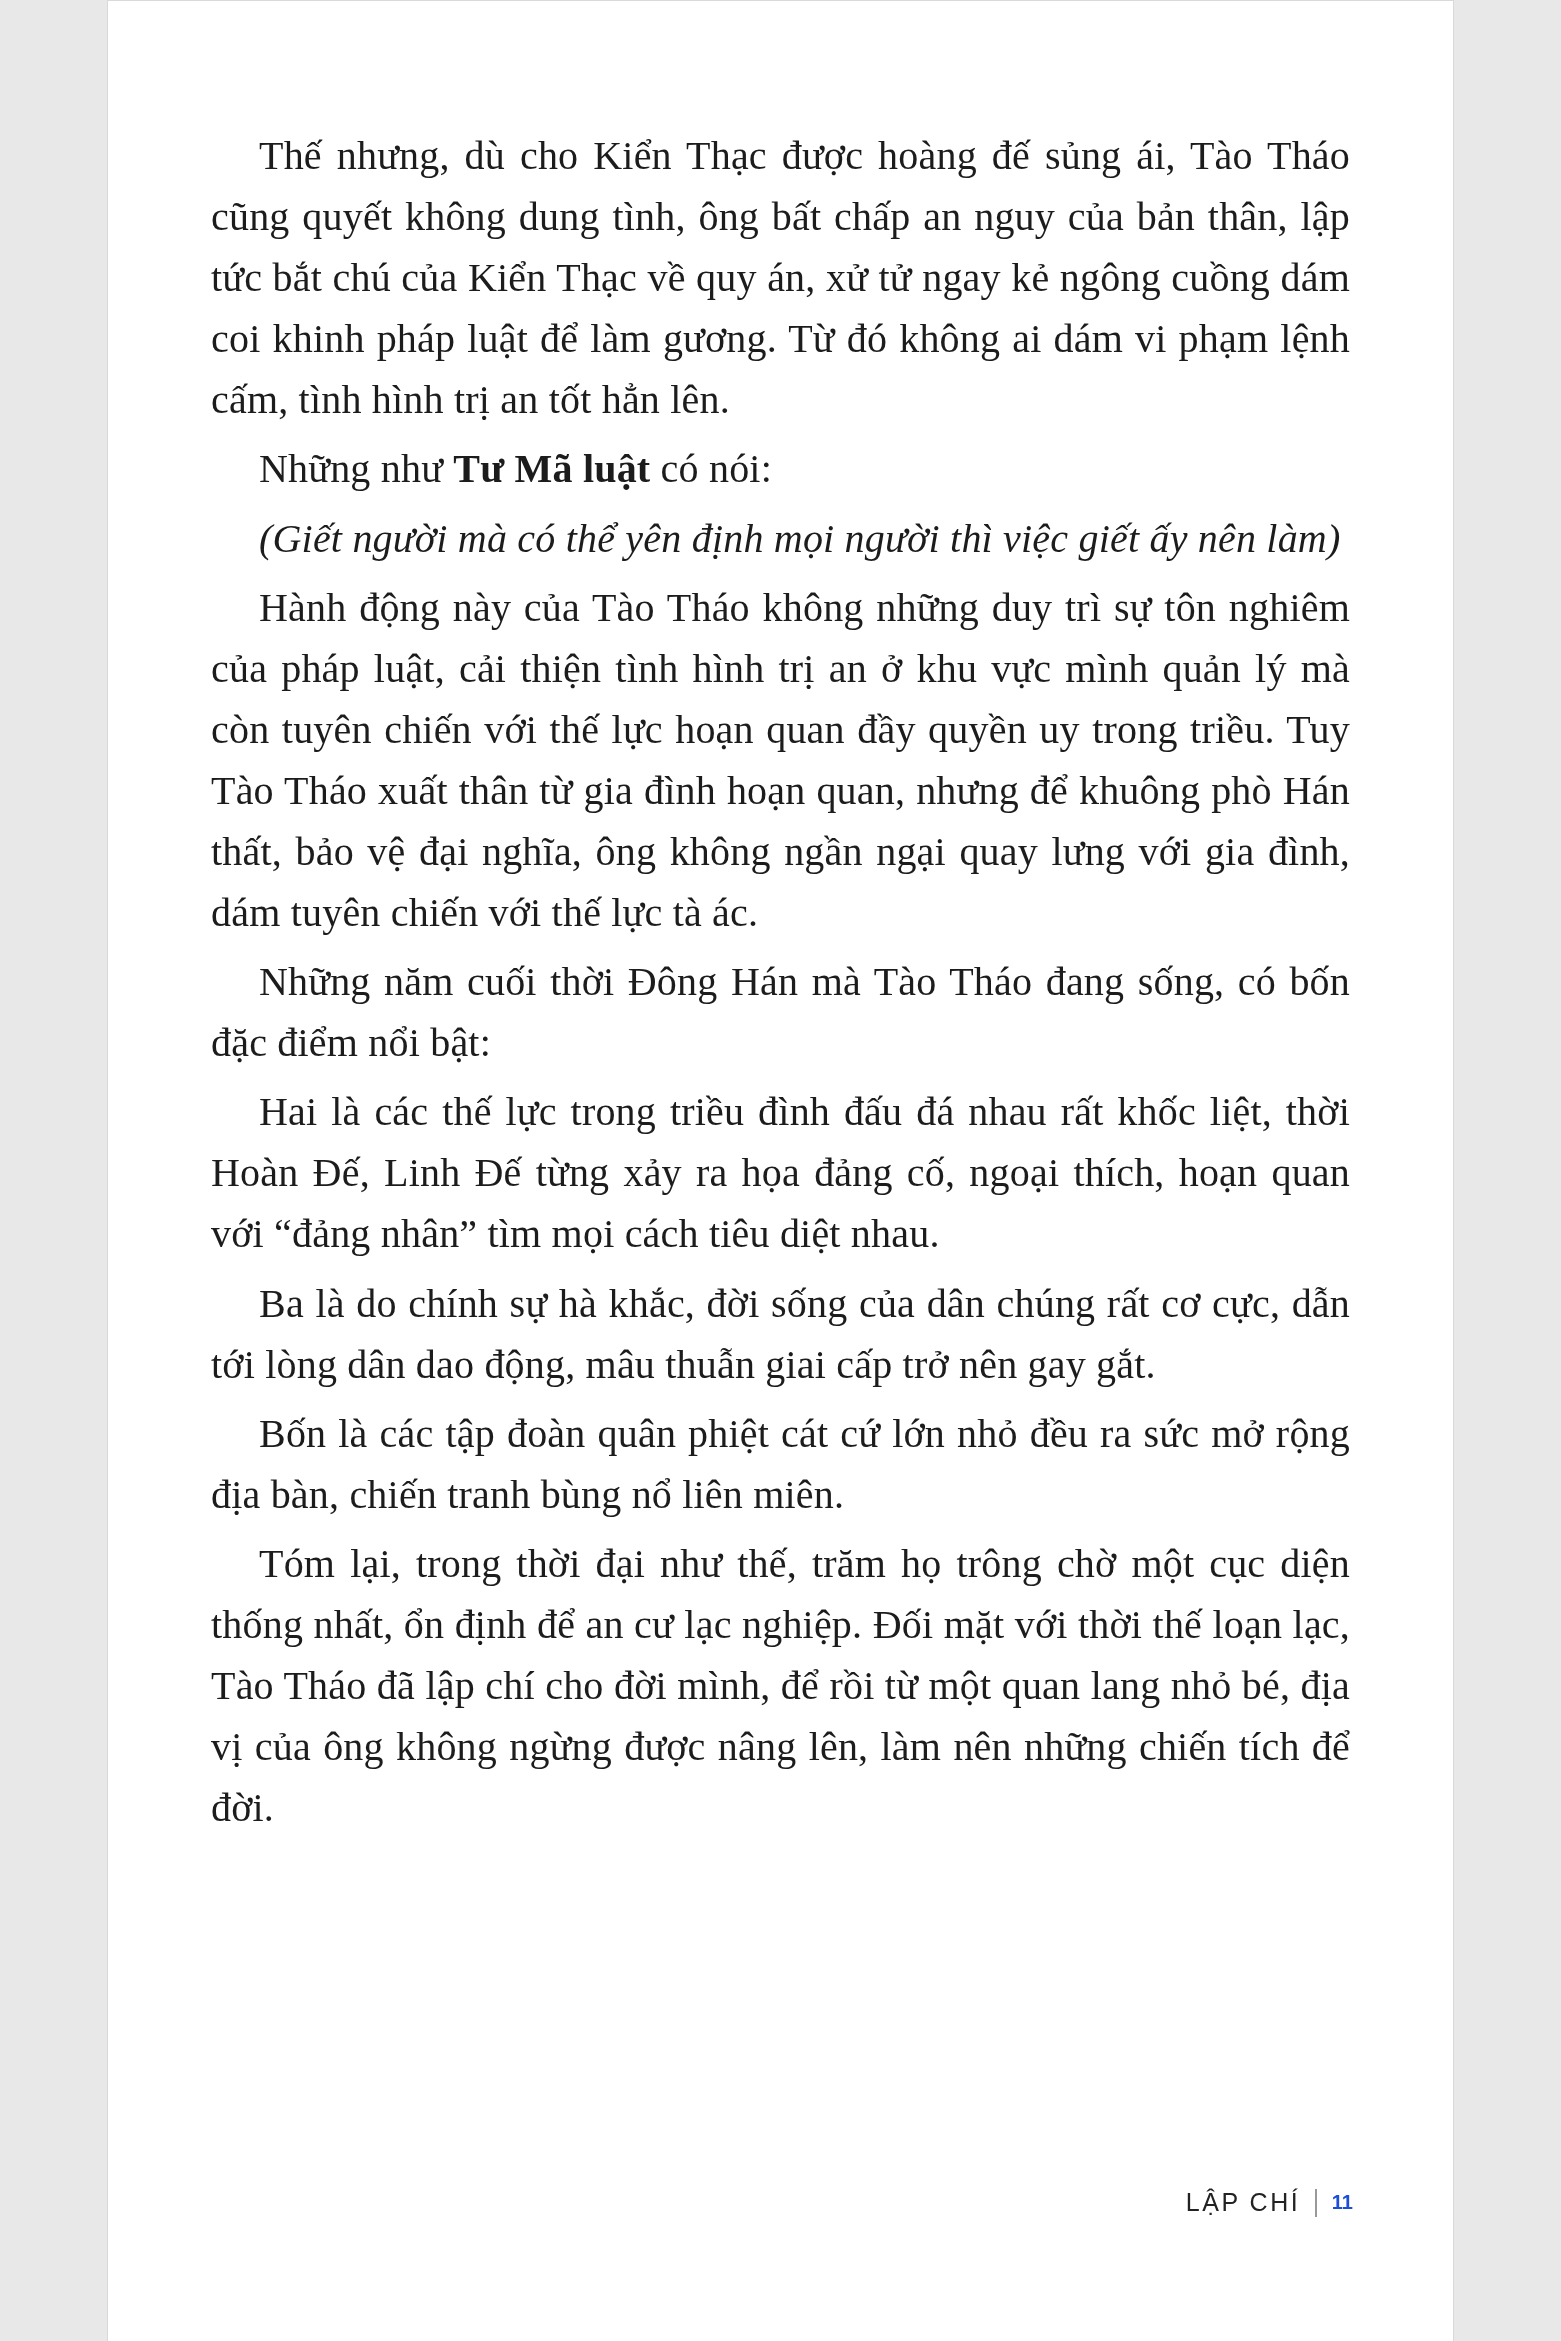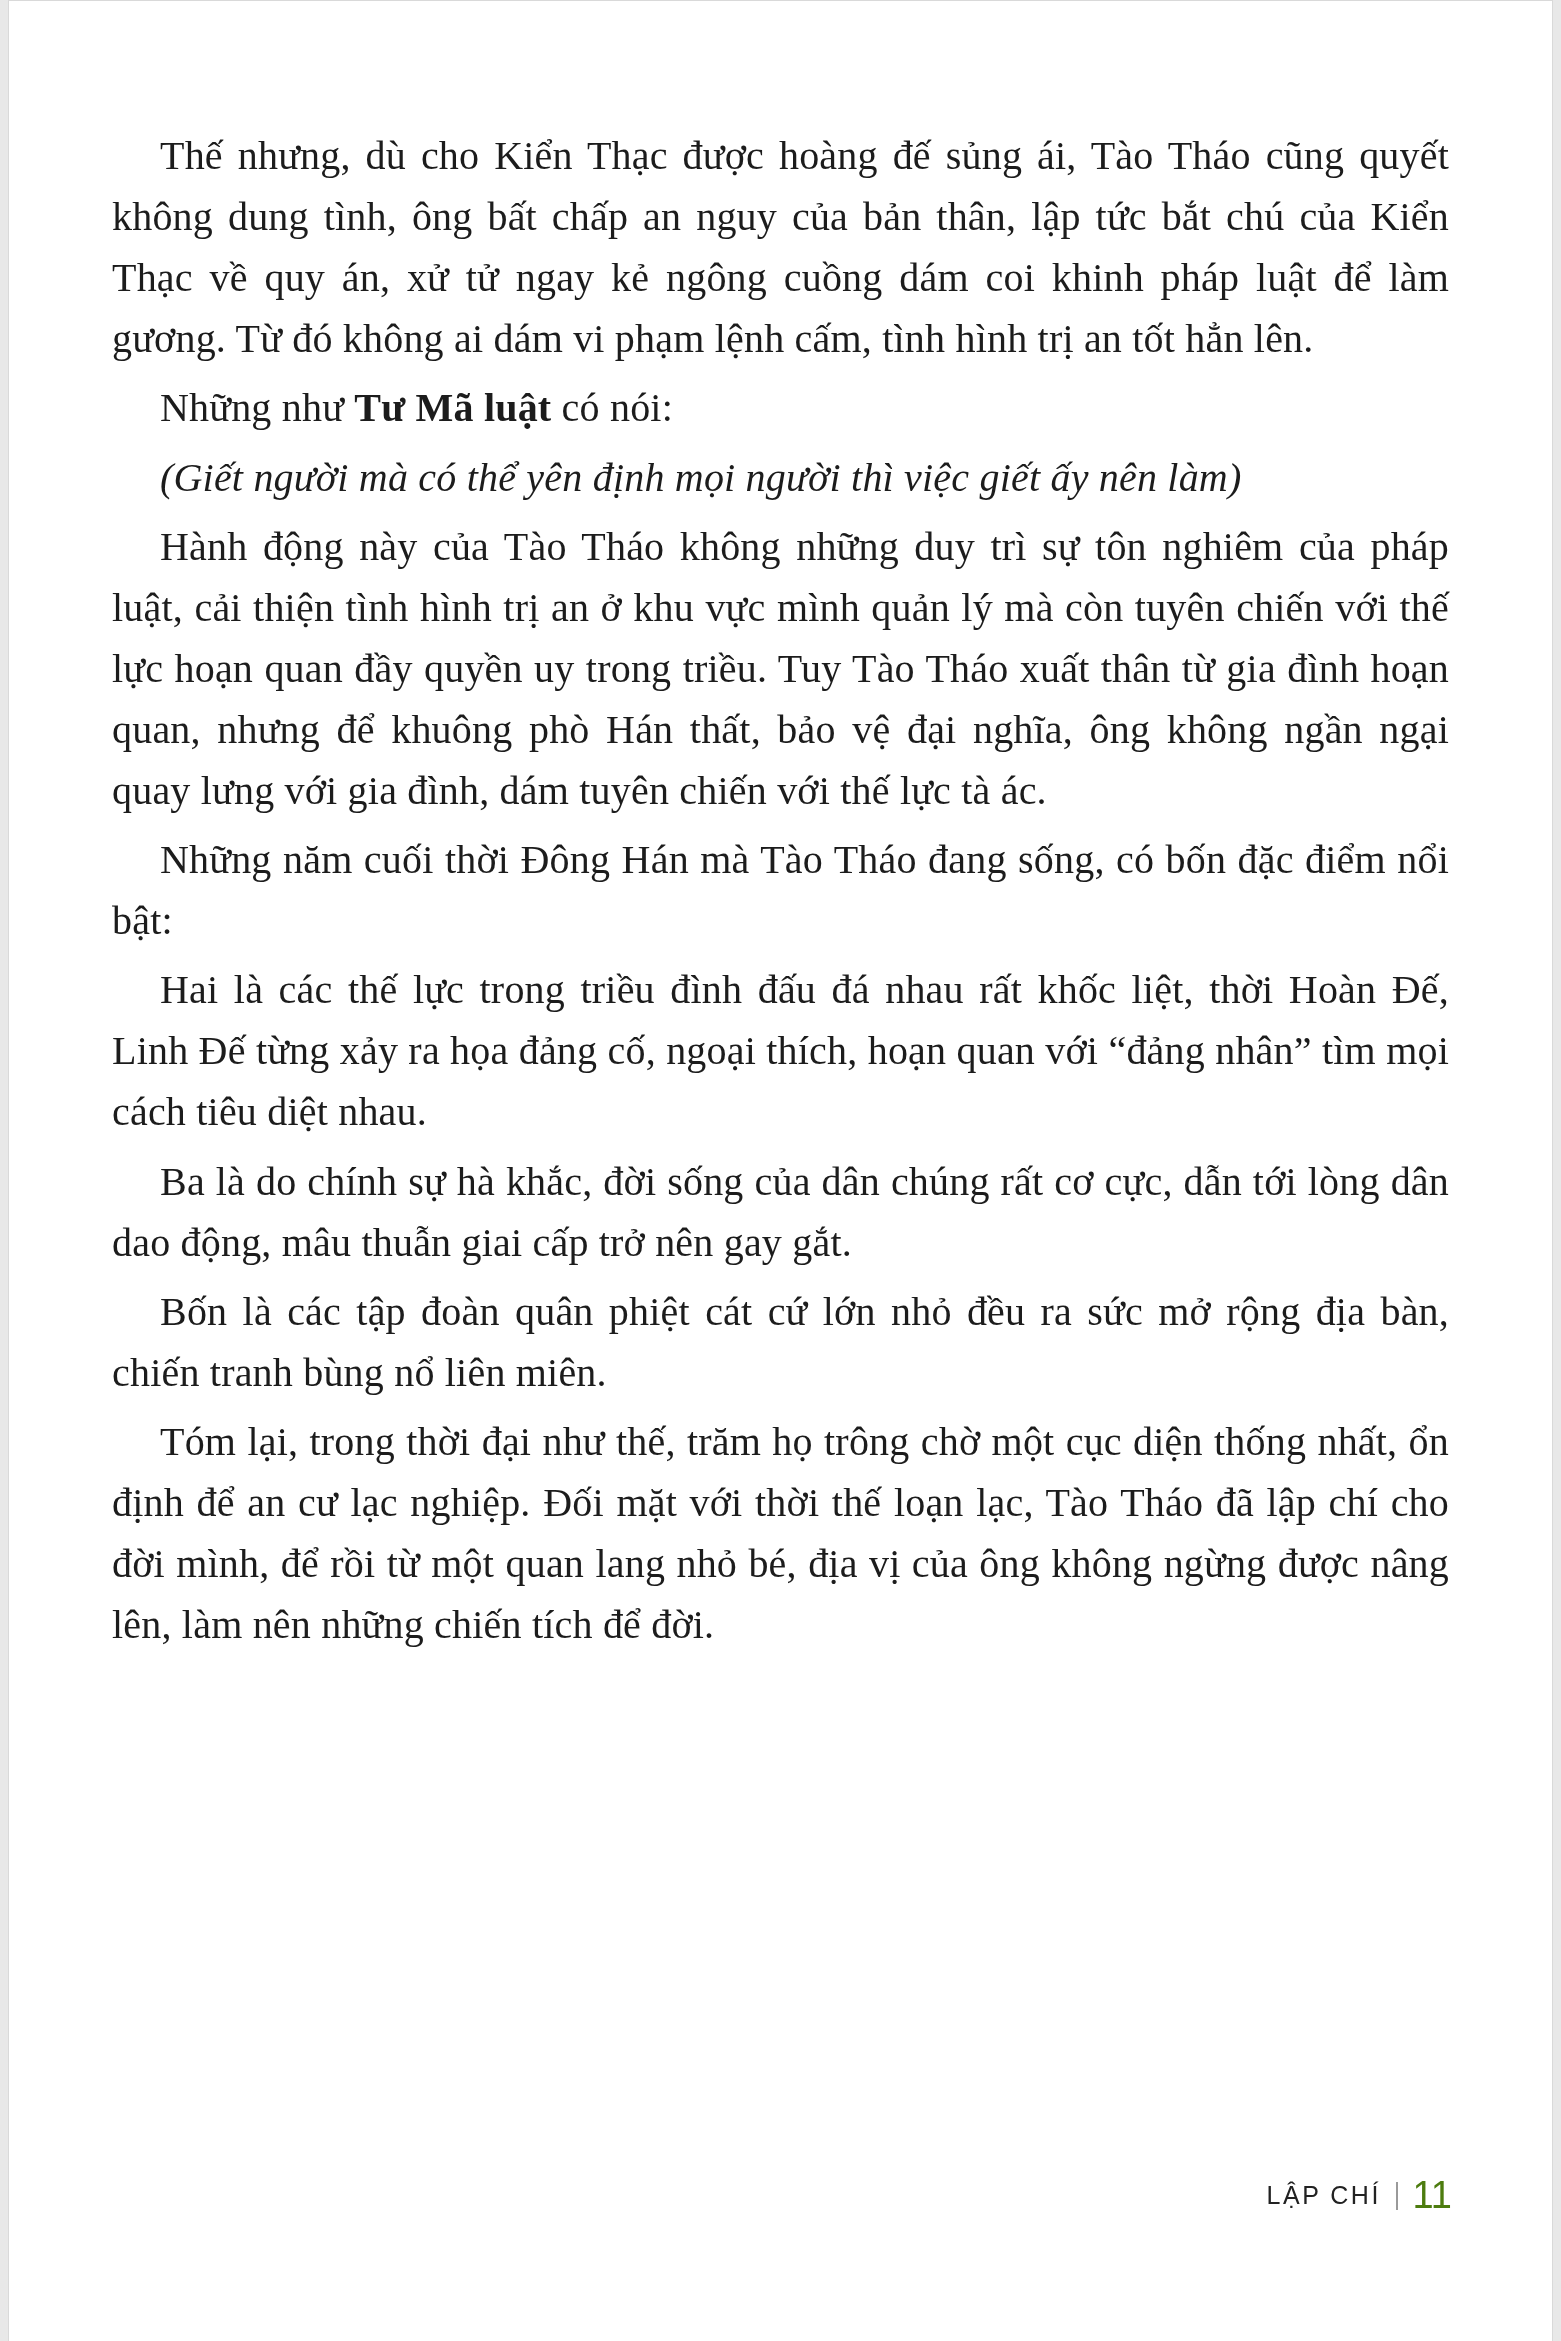--- a/index.html
+++ b/index.html
@@ -2,21 +2,21 @@
 <html style="font-size:13.2px"><head>
 <meta charset="utf-8">
 <style>
   html, body {
     margin: 0;
     padding: 0;
     background: #e8e8e8;
   }
   .page {
     position: relative;
-    width: 1545px;
+    width: 1347px;
     height: 2342px;
     margin: 0 auto;
     background: #ffffff;
     box-sizing: border-box;
     border: 0.8px solid #d9d9d9;
     font-family: "Liberation Serif", serif;
     color: #1c1c1c;
     overflow: hidden;
   }
   .content {
@@ -52,23 +52,23 @@
     color: #222222;
   }
   .footer-divider {
     display: inline-block;
     width: 1.7px;
     height: 28px;
     background: #9a9a9a;
     margin: 0 15px;
   }
   .footer-page {
-    font-size: 38px;
-    font-weight: normal;
-    color: #4d7c0f;
+    font-size: 20px;
+    font-weight: bold;
+    color: #1d4ed8;
   }
 </style>
 </head>
 <body>
 
 <div class="page">
 
   <div class="content" id="page-content">
       <p class="para"><span>Thế nhưng, dù cho Kiển Thạc được hoàng đế sủng ái, Tào Tháo cũng quyết không dung tình, ông bất chấp an nguy của bản thân, lập tức bắt chú của Kiển Thạc về quy án, xử tử ngay kẻ ngông cuồng dám coi khinh pháp luật để làm gương. Từ đó không ai dám vi phạm lệnh cấm, tình hình trị an tốt hẳn lên.</span></p>
       <p class="para left"><span>Những như </span><span class="bold">Tư Mã luật</span><span> có nói:</span></p>

